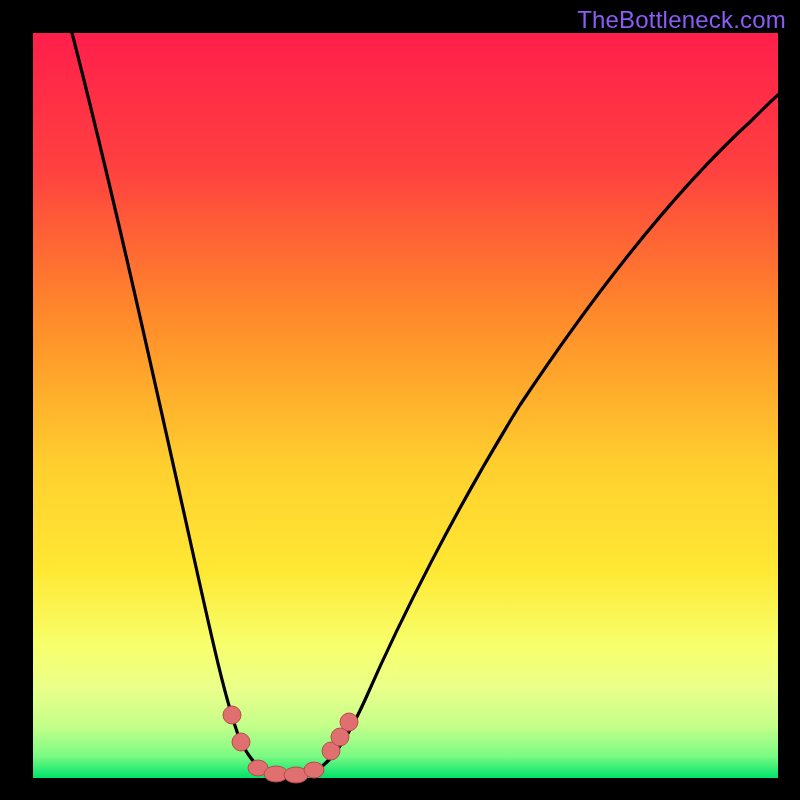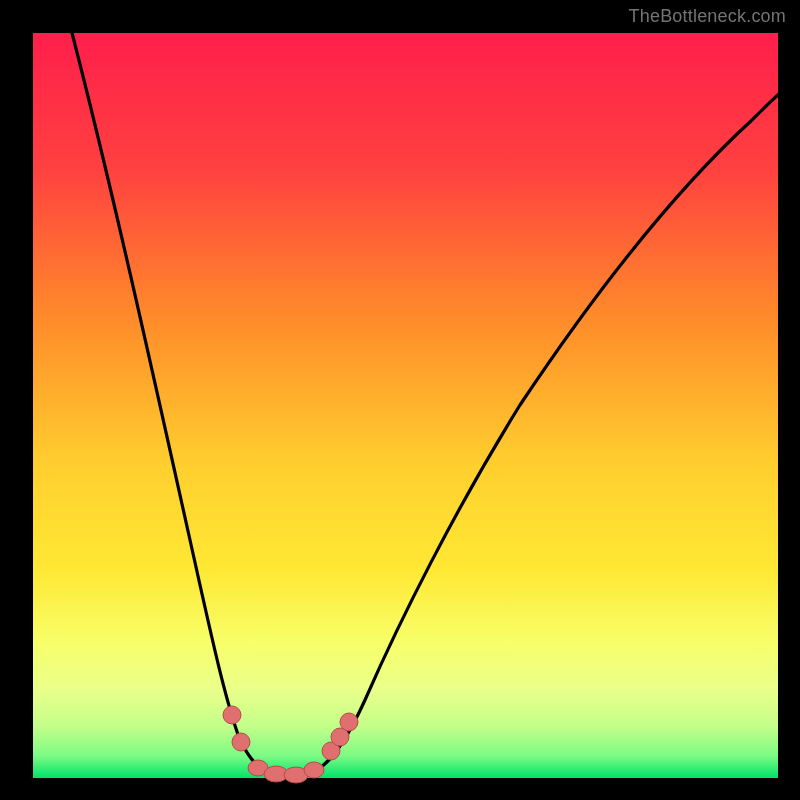--- a/index.html
+++ b/index.html
@@ -16,22 +16,22 @@
     top: 0;
     left: 0;
     width: 800px;
     height: 800px;
   }
   .watermark {
     position: absolute;
     top: 6px;
     right: 14px;
     font-family: Arial, Helvetica, sans-serif;
-    font-size: 18px;
-    color: #737373;
+    font-size: 24px;
+    color: #8b5cf6;
     letter-spacing: 0.2px;
   }
 </style>
 </head>
 <body>
 
 <div class="chart-container">
   <svg width="800" height="800" viewBox="0 0 800 800">
     <defs>
       <linearGradient id="bg-grad" x1="0" y1="0" x2="0" y2="1">

